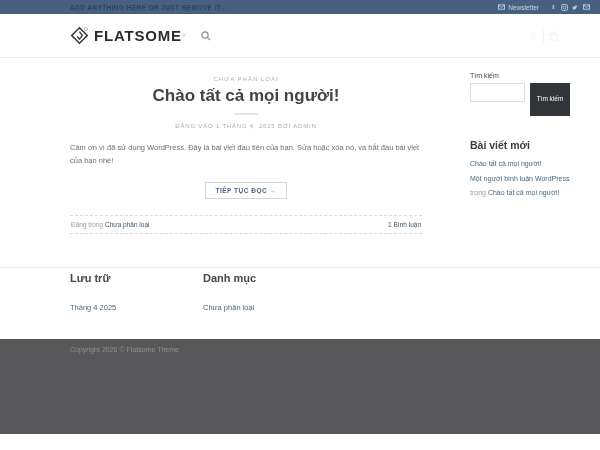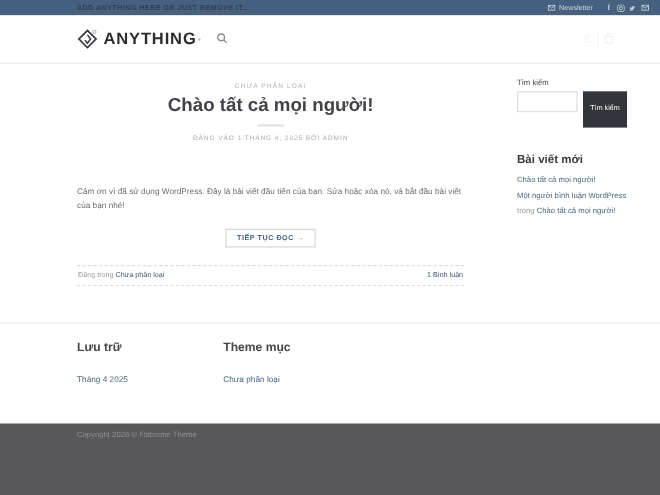--- a/index.html
+++ b/index.html
@@ -26,39 +26,39 @@
 
   
   .main { display:flex; padding:12px 30px 33px 70px;gap:40px; }
   .post-col { width:377px; }
   .sidebar { width:100px; margin-left:8px; }
 
   .post-cat { text-align:center; font-size:6px; letter-spacing:1px; color:#b2b2b2; margin-top:6px; }
   .post-title { text-align:center; font-size:17px; font-weight:700; color:#42424a; margin-top:4px; }
   .post-divider { width:24px; height:2px; background:#e2e2e2; margin:7px auto 8px; }
   .post-meta { text-align:center; font-size:6px; letter-spacing:.8px; color:#abahab; color:#ababab; }
-  .post-excerpt { font-size:7.5px; color:#6f6f6f; line-height:1.75; margin-top:38px; }
+  .post-excerpt { font-size:7.5px; color:#6f6f6f; line-height:1.75; margin-top:12px; }
   .readmore-wrap { text-align:center; margin-top:12px; }
   .readmore { display:inline-block; border:1px solid #d6d6d6; padding:4px 9px; font-size:6.5px; font-weight:700; letter-spacing:.5px; color:#49657f; cursor:pointer; background:#fff; }
   .readmore .arr { color:#8aa0b5; }
   .postfoot { margin-top:16px; border-top:1px dashed #dcdcdc; border-bottom:1px dashed #dcdcdc; padding:5px 1px; display:flex; justify-content:space-between; align-items:center; font-size:6.5px; color:#9a9a9a; }
   a.link { color:#49657f; text-decoration:none; cursor:pointer; }
   .postfoot a.link { color:#3c546b; }
 
   
   .s-label { display:block; font-size:7px; color:#474747; margin-bottom:4px; margin-top:2px; }
   .search-row { display:flex; align-items:flex-start; gap:5px; }
   .search-input { width:55px; height:19px; border:1px solid #dcdcdc; background:#fff; font-size:7px; padding:0 3px; }
   .search-btn { width:40px; height:33px; background:#32353a; border:0; color:#fff; font-size:6.5px; line-height:1.6; cursor:pointer; font-family:"Liberation Sans",sans-serif; }
   .widget-title { font-size:10.5px; font-weight:700; color:#3b3b3b; white-space:nowrap; margin-top:23px; margin-bottom:7px; }
   .widget-item { font-size:7px; line-height:1.7; }
   .comment-line { font-size:7px; line-height:1.95; color:#9b9b9b; margin-top:2px; }
 
   
-  .footer { border-top:1px solid #e9e9e9; padding:16px 30px 0 70px; height:92px; }
+  .footer { border-top:1px solid #e9e9e9; padding:4px 30px 0 70px; height:72px; }
   .footer-cols { display:flex; }
   .fcol-1 { width:133px; }
   .footer-title { font-size:11px; font-weight:600; color:#474747; margin-bottom:12px; }
   .footer-link { font-size:7.5px; }
 
   .absfooter { background:#58585a; height:95px; padding:7px 0 0 70px; }
   .copyright { font-size:7px; color:#8f9193; }
 </style>
 </head>
 <body>
@@ -100,21 +100,21 @@
 
 <div class="header">
   <div class="logo">
     <span class="logo-mark">
       <svg width="19" height="19" viewBox="0 0 20 20">
         <rect x="4.2" y="4.2" width="11.6" height="11.6" transform="rotate(45 10 10)" fill="none" stroke="#35353b" stroke-width="1.6"></rect>
         <polyline points="10,6 13,10 10,14 7.5,11" fill="none" stroke="#35353b" stroke-width="1.4"></polyline>
         <circle cx="16.6" cy="3.2" r="1.6" fill="none" stroke="#8a8a8a" stroke-width="0.7"></circle>
       </svg>
     </span>
-    <span class="logo-text"><span>ANYTHING</span><span class="reg">®</span></span>
+    <span class="logo-text"><span>FLATSOME</span><span class="reg">®</span></span>
   </div>
   <span class="hsearch">
     <svg width="10" height="10" viewBox="0 0 10 10">
         <circle cx="4" cy="4" r="3.1" fill="none" stroke="#8b8b8b" stroke-width="1.2"></circle>
         <line x1="6.4" y1="6.4" x2="9" y2="9" stroke="#8b8b8b" stroke-width="1.2"></line>
       </svg>
   </span>
   <div class="header-right">
     <span class="faint">
       <svg width="9" height="9" viewBox="0 0 10 10">
@@ -168,21 +168,21 @@
 
 </div>
 
 <div class="footer">
   <div class="footer-cols">
     <div class="fcol-1">
       <h3 class="footer-title">Lưu trữ</h3>
       <a class="link footer-link">Tháng 4 2025</a>
     </div>
     <div>
-      <h3 class="footer-title">Theme mục</h3>
+      <h3 class="footer-title">Danh mục</h3>
       <a class="link footer-link">Chưa phân loại</a>
     </div>
   </div>
 </div>
 
 <div class="absfooter">
   <div class="copyright">Copyright 2026 © Flatsome Theme</div>
 </div>
 
 </body></html>

